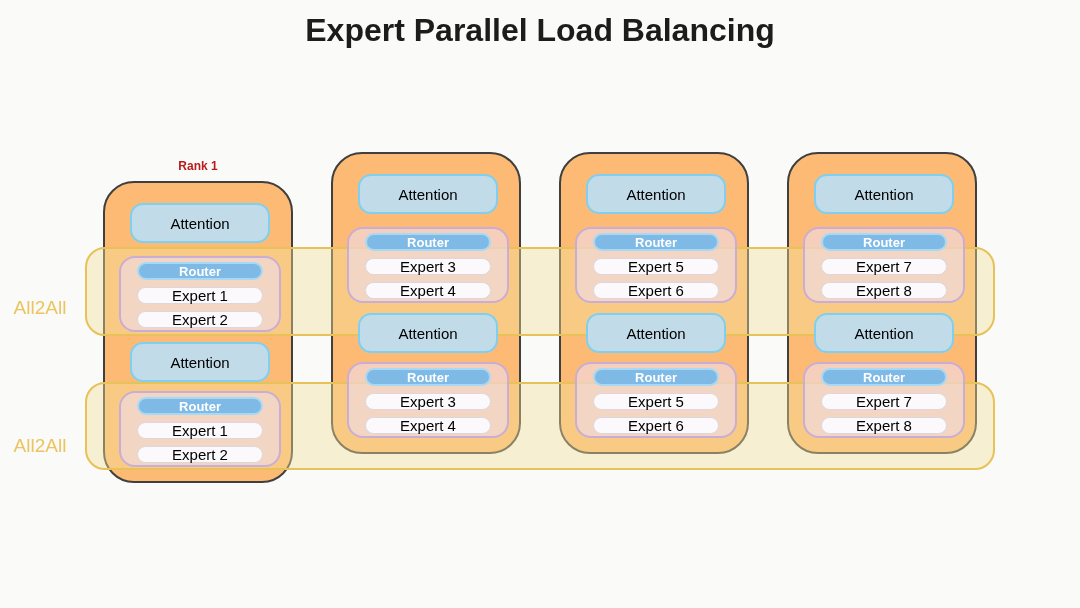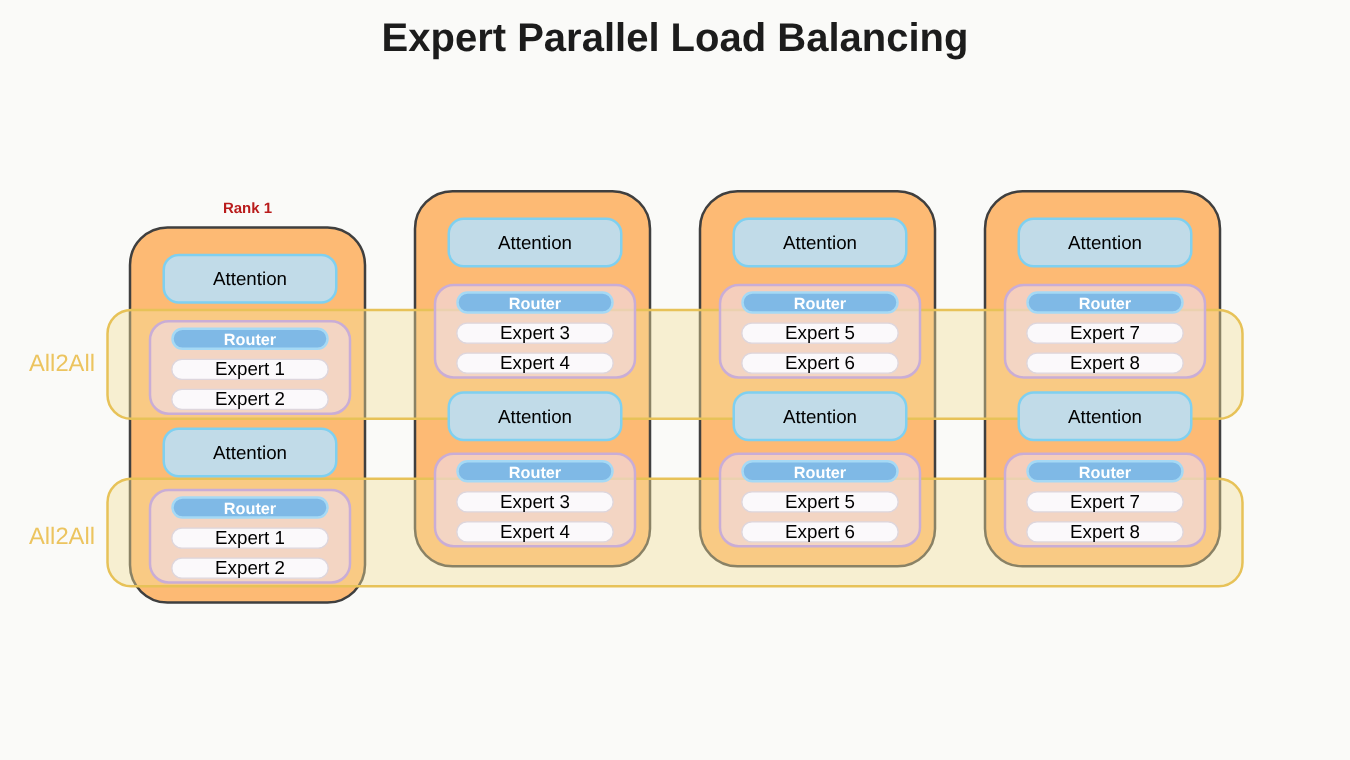--- a/index.html
+++ b/index.html
@@ -60,24 +60,25 @@
     border-radius: 20px;
     box-sizing: border-box;
     z-index: 1;
   }
   .band.b1 { top: 247px; height: 89px; }
   .band.b2 { top: 382px; height: 88px; }
   .all2all {
     position: absolute;
     left: 4px;
     width: 72px;
-    text-align: right;
+    text-align: center;
     font-size: 19px;
     color: #ecc45f;
     z-index: 1;
+    margin-top: 16px;
   }
   .all2all.a1 { top: 281px; }
   .all2all.a2 { top: 419px; }
   
   .attn {
     position: absolute;
     left: 25px;
     width: 140px;
     height: 40px;
     background: #c1dbe8;

